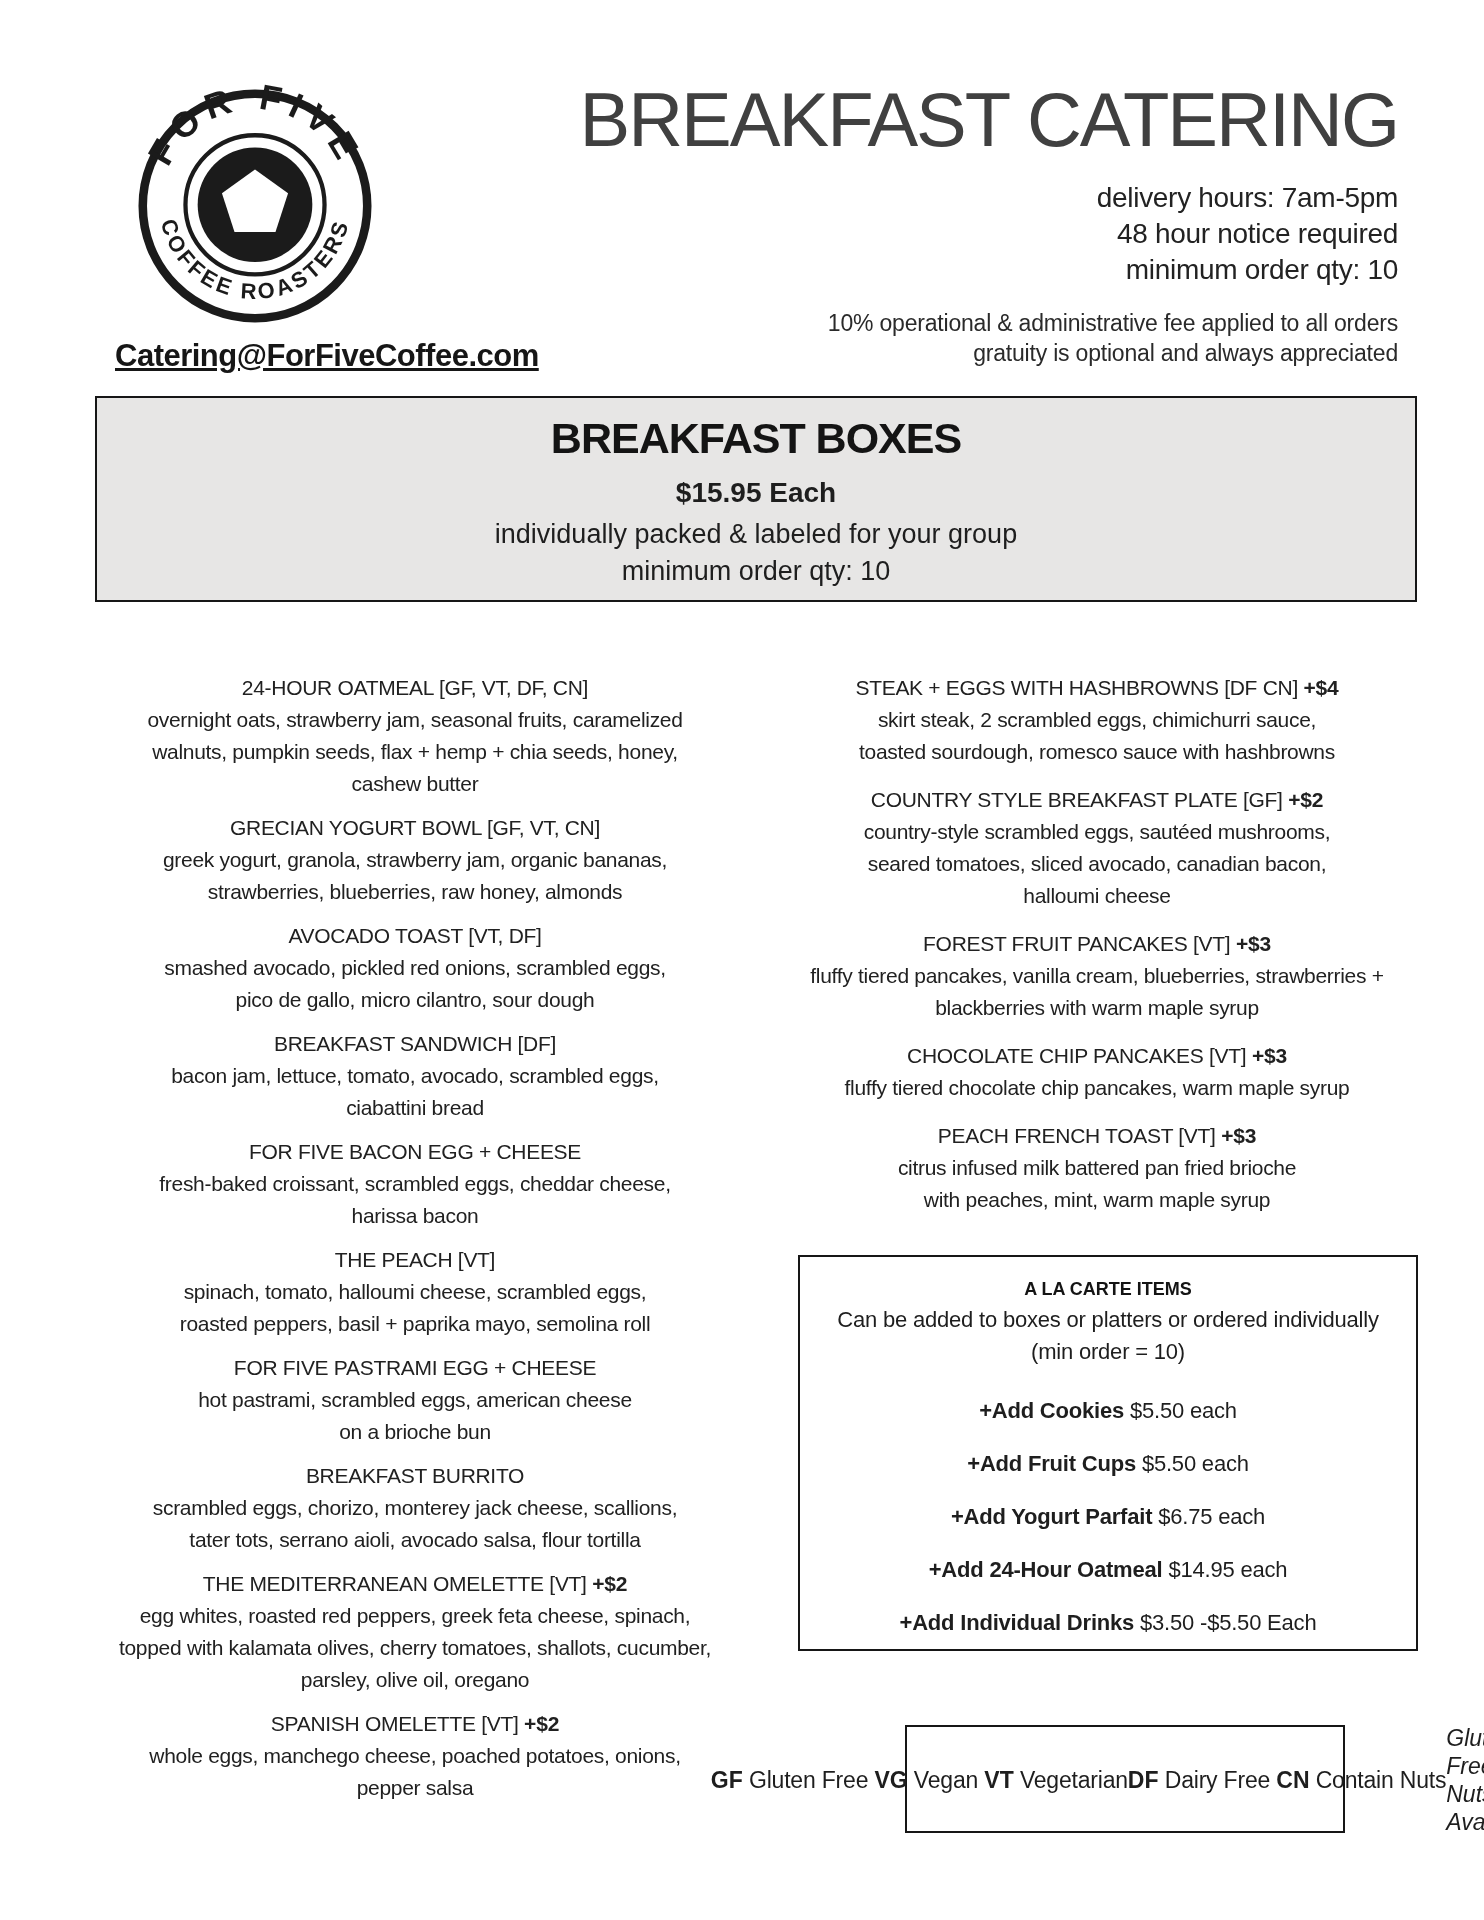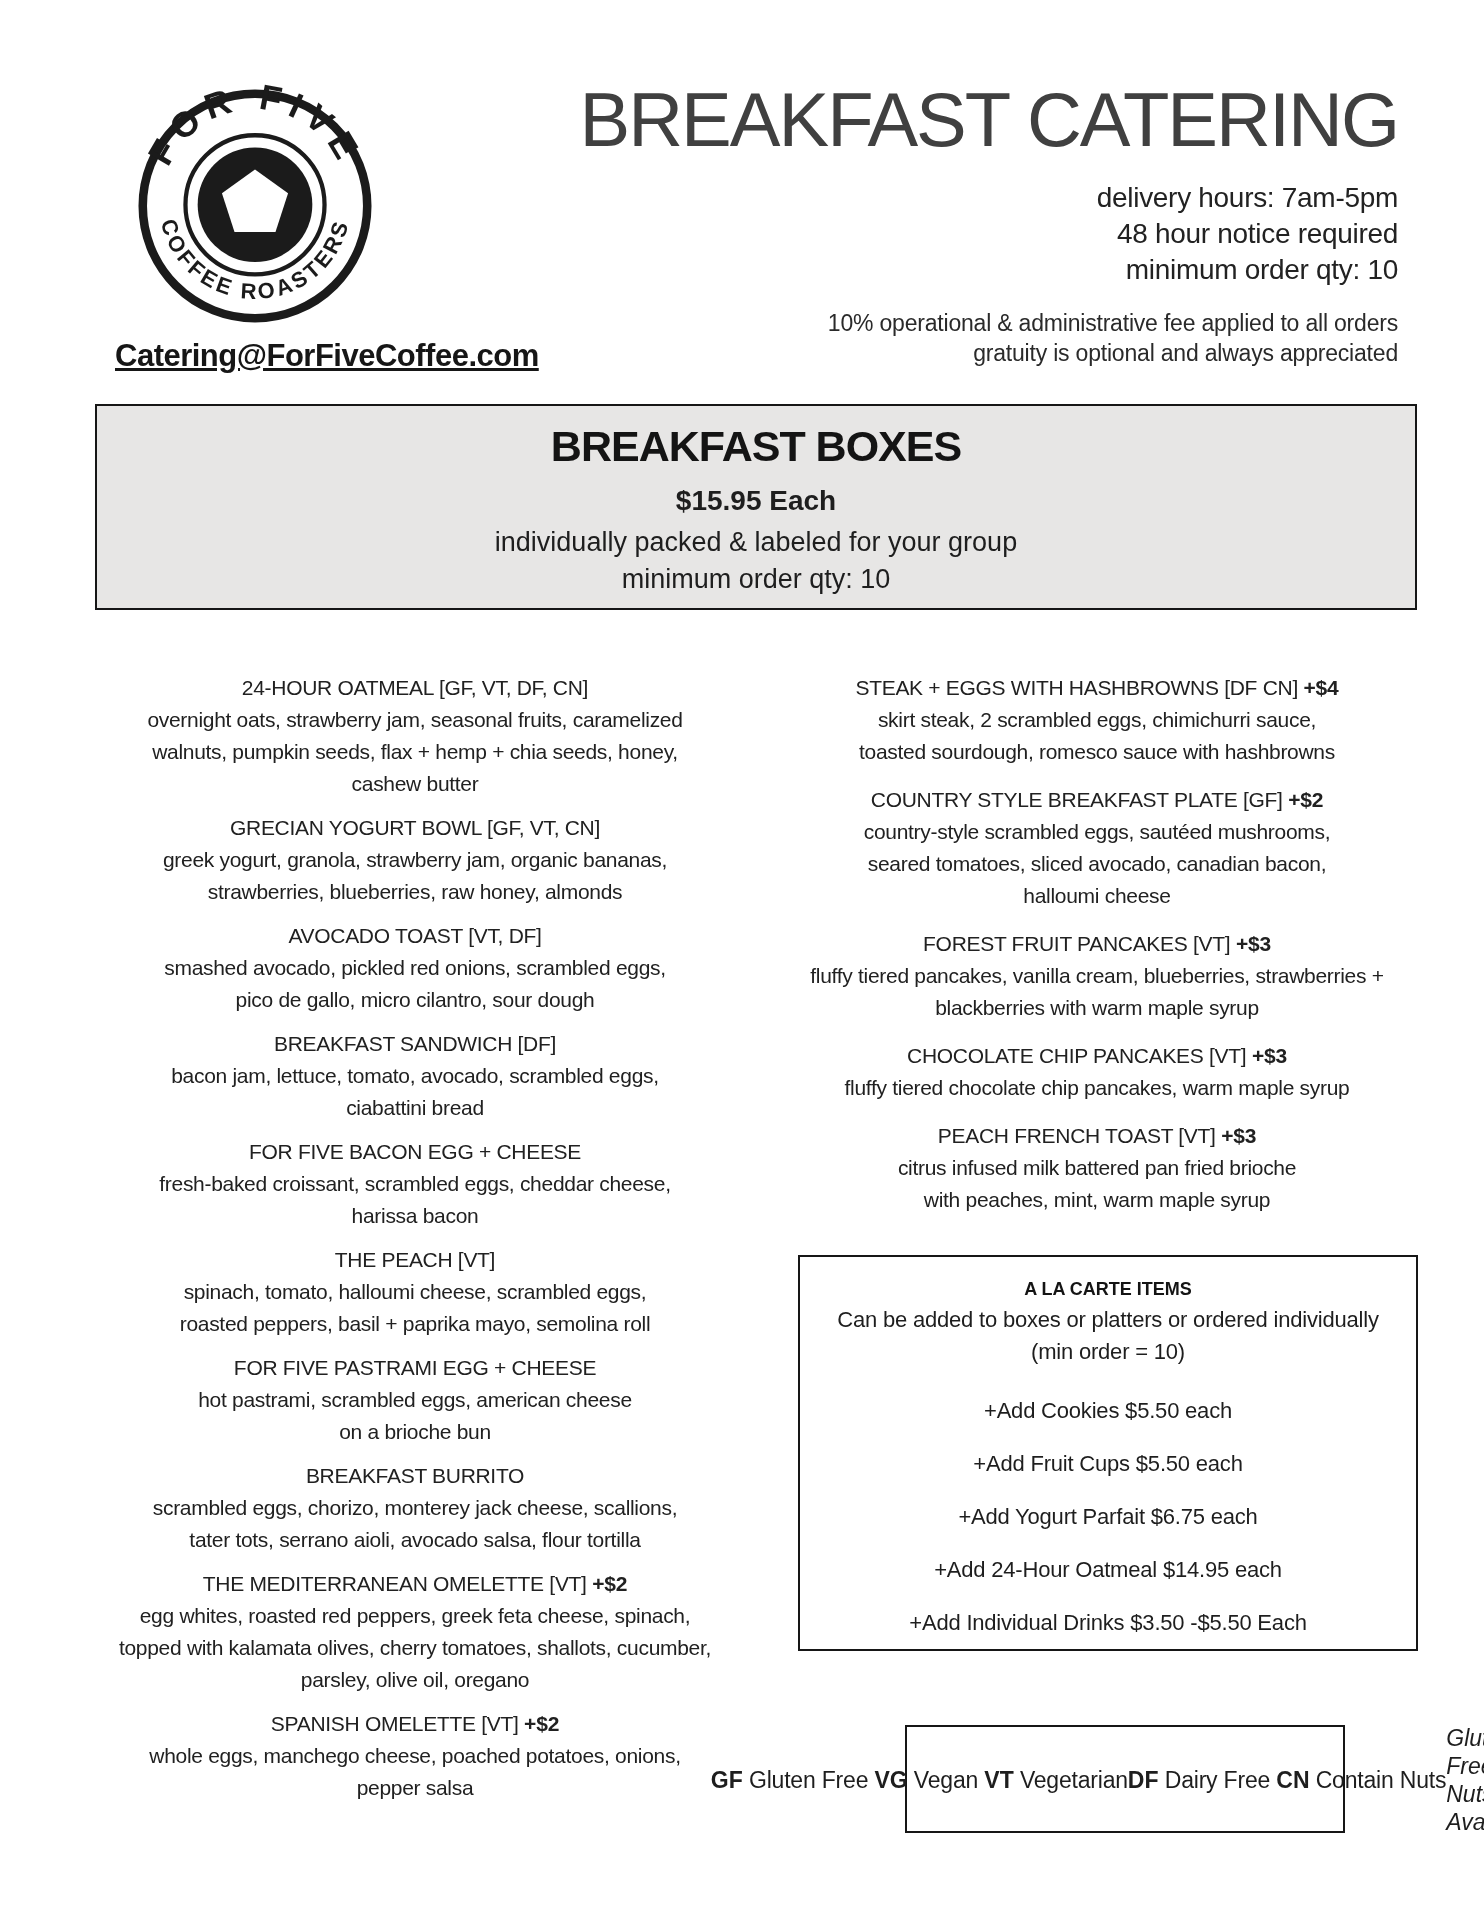--- a/index.html
+++ b/index.html
@@ -27,21 +27,21 @@
     font-size:23px; line-height:30px; letter-spacing:-0.2px; color:#2a2a2a;
   }
   .email {
     left:115px; top:338px; font-size:31px; font-weight:bold; letter-spacing:-0.5px; color:#161616;text-decoration:underline;
   }
 
   
   .banner {
     left:95px; top:396px; width:1322px; height:206px;
     background:#e7e6e5; border:2px solid #161616; box-sizing:border-box;
-    display:flex; flex-direction:column; align-items:center; padding-top:16px;margin-top:8px;
+    display:flex; flex-direction:column; align-items:center; padding-top:16px;
   }
   .banner-title { font-size:43px; font-weight:bold; letter-spacing:-1px; color:#141414; }
   .banner-price { font-size:28px; font-weight:bold; margin-top:14px; }
   .banner-sub1  { font-size:27px; margin-top:10px; }
   .banner-sub2  { font-size:27px; margin-top:6px; }
 
   
   .col { top:672px; width:690px; }
   .col-left  { left:70px;  }
   .col-right { left:752px; }
@@ -57,21 +57,21 @@
   
   .alacarte {
     left:798px; top:1255px; width:620px; height:396px;
     border:2px solid #161616; box-sizing:border-box;
     display:flex; flex-direction:column; align-items:center; padding-top:22px;
   }
   .alacarte-title { font-size:18px; font-weight:bold; letter-spacing:0; color:#141414; }
   .alacarte-sub { font-size:22px; line-height:32px; letter-spacing:-0.2px; text-align:center; white-space:pre-line; margin-top:4px; }
   .alacarte-rows { display:flex; flex-direction:column; gap:27px; margin-top:30px; align-items:center; }
   .alacarte-row { font-size:22px; letter-spacing:-0.2px; white-space:nowrap; }
-  .alacarte-row .row-label { font-weight:normal; }
+  .alacarte-row .row-label { font-weight:bold; }
 
   
   .legend {
     left:905px; top:1725px; width:440px; height:108px;
     border:2px solid #161616; box-sizing:border-box;
     display:flex; flex-direction:row; align-items:center; justify-content:center;
     padding-top:2px;
   }
   .legend-line { font-size:23px; line-height:28px; letter-spacing:-0.2px; white-space:nowrap; }
   .legend-line b { letter-spacing:0; }

